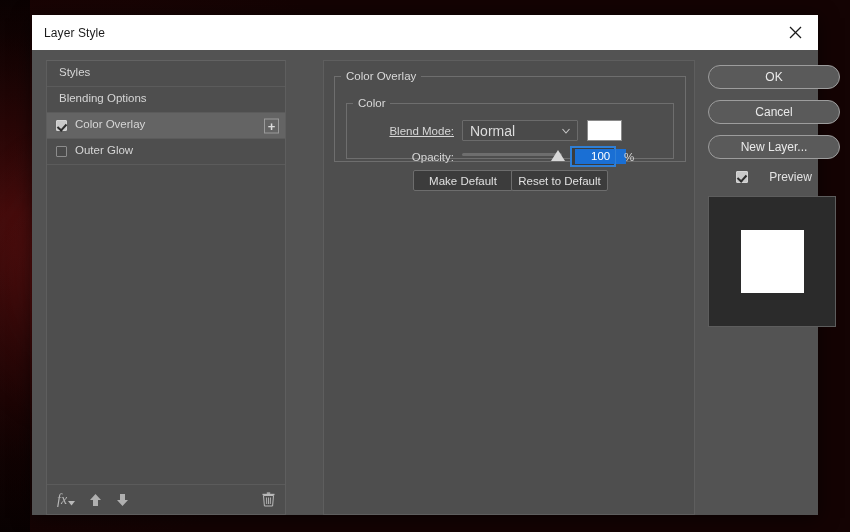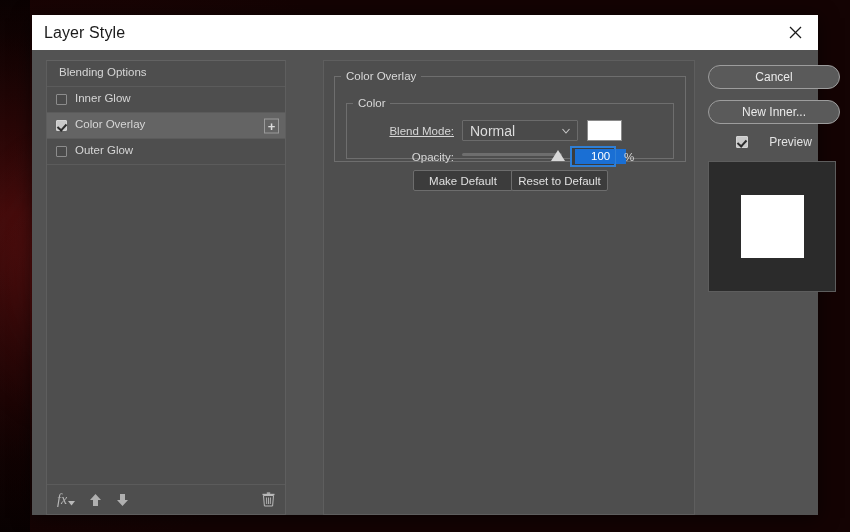--- a/index.html
+++ b/index.html
@@ -39,21 +39,21 @@
     box-shadow: 0 3px 18px rgba(0,0,0,.6);
   }
   #titlebar {
     height: 35px;
     background: #ffffff;
     display: flex; align-items: center;
     position: relative;
   }
   #title-text {
     margin-left: 12px;
-    font-size: 16px;
+    font-size: 12px;
     color: #1b1b1b;
     letter-spacing: .1px;
   }
   #close-btn {
     position: absolute; right: 0; top: 0;
     width: 46px; height: 35px;
     display: flex; align-items: center; justify-content: center;
     cursor: pointer;
   }
   #close-btn svg { display: block; }
@@ -316,29 +316,28 @@
         <line x1="12" y1="1" x2="1" y2="12" stroke="#1b1b1b" stroke-width="1.2"></line>
       </svg>
     </div>
   </div>
 
   <div id="dialog-body">
 
     <div id="styles-panel">
       <div id="styles-list">
 
+        <div class="style-row header">
+          <span class="label">Styles</span>
+        </div>
 
         <div class="style-row header">
           <span class="label">Blending Options</span>
         </div>
 
-        <div class="style-row">
-          <span class="cb"></span>
-          <span class="label">Inner Glow</span>
-        </div>
 
         <div class="style-row selected">
           <span class="cb checked"></span>
           <span class="label">Color Overlay</span>
           <span class="plus-btn">+</span>
         </div>
 
         <div class="style-row">
           <span class="cb"></span>
           <span class="label">Outer Glow</span>
@@ -408,22 +407,23 @@
             <span class="pct">%</span>
           </div>
         </fieldset>
       </fieldset>
 
       <div class="btn-flat" id="btn-make-default">Make Default</div>
       <div class="btn-flat" id="btn-reset-default">Reset to Default</div>
     </div>
 
     <div id="actions">
+      <div class="btn-pill">OK</div>
       <div class="btn-pill">Cancel</div>
-      <div class="btn-pill">New Inner...</div>
+      <div class="btn-pill">New Layer...</div>
 
       <div id="preview-row">
         <span class="cb"></span>
         <span class="label">Preview</span>
       </div>
 
       <div id="preview-box">
         <div id="preview-shape"></div>
       </div>
     </div>

